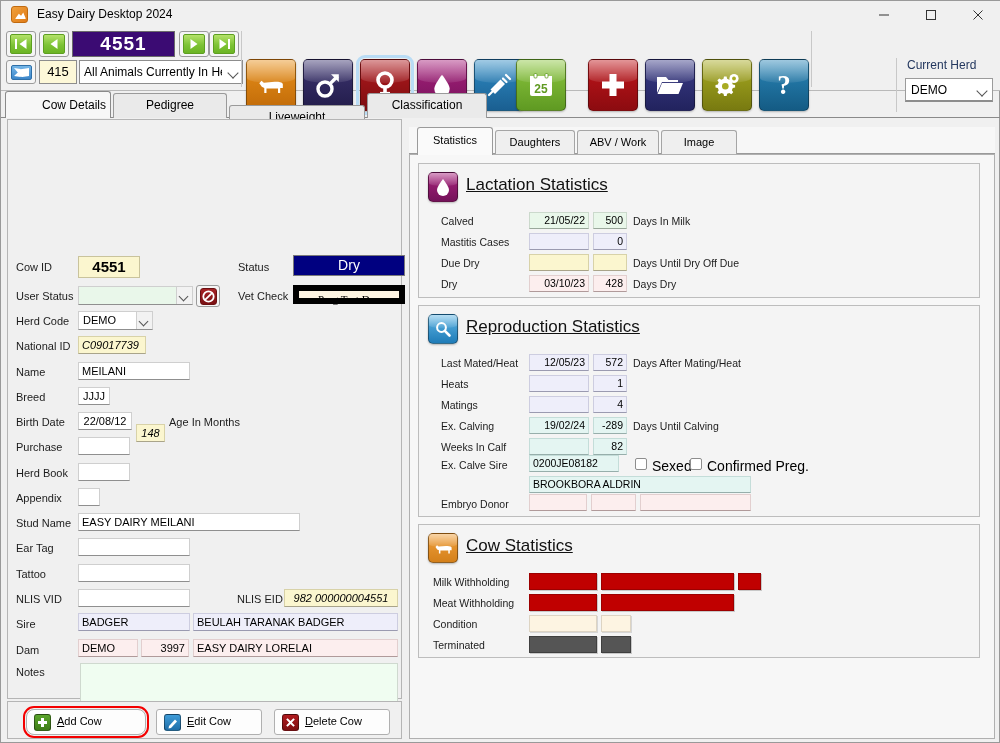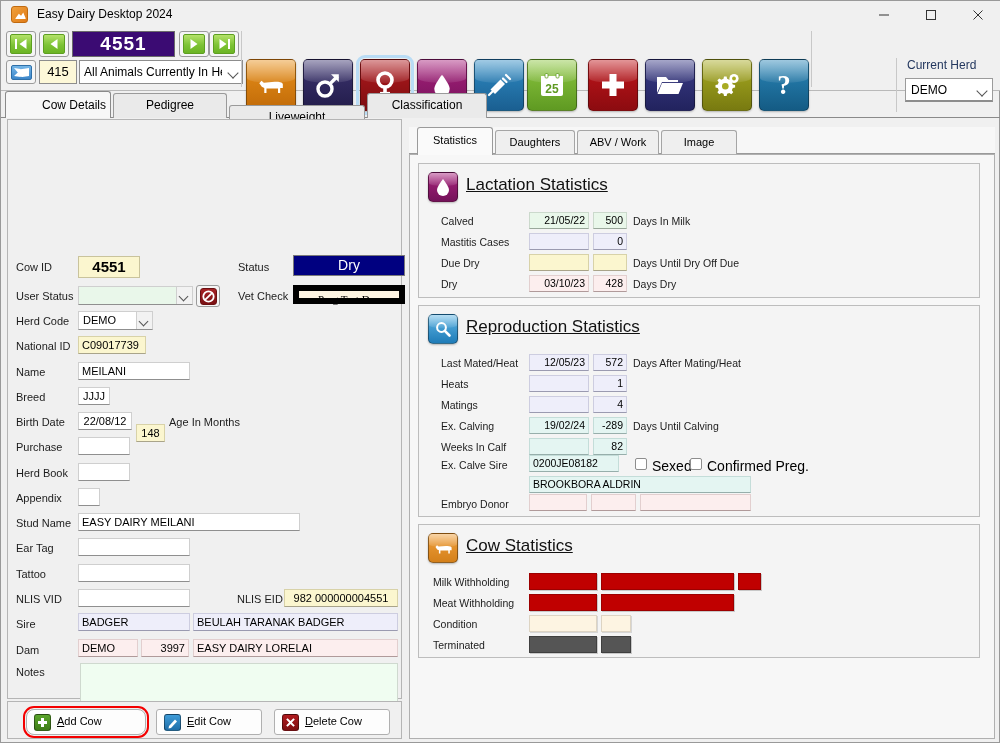--- a/index.html
+++ b/index.html
@@ -69,21 +69,21 @@
   .mtab{position:absolute;top:2px;height:25px;background:#eaeaea;border:1px solid #9a9a9a;border-bottom:none;
     box-sizing:border-box;text-align:center;line-height:23px;font-size:12px;border-radius:3px 3px 0 0;}
   .mtab.active{background:#f7f7f7;top:0;height:27px;line-height:26px;border-color:#8a8a8a;z-index:3;padding-left:32px;}
 
   
   .leftpanel{position:absolute;left:6px;top:118px;width:395px;height:580px;background:#f0f0f0;
     border:1px solid #b5b5b5;box-sizing:border-box;}
   .rowlbl{position:absolute;font-size:11px;color:#1c1c1c;}
   .fld{position:absolute;box-sizing:border-box;background:#fff;border:1px solid #cfcfcf;border-bottom:1px solid #8f8f8f;
     font-size:11px;padding:1px 3px;line-height:15px;height:18px;overflow:hidden;white-space:nowrap;}
-  .fld.yel{background:#fbf6cf;border:1px solid #d8d2a8;border-bottom:1px solid #a9a48a;}
+  .fld.yel{background:#fbf6cf;border:1px solid #d8d2a8;border-bottom:1px solid #a9a48a;font-style:italic;}
   .fld.grn{background:#e9f7ea;border:1px solid #cbd9cc;border-bottom:1px solid #9aa89b;}
   .fld.lil{background:#eeeefa;border:1px solid #cdcde0;border-bottom:1px solid #9a9ab0;}
   .fld.pink{background:#fceeee;border:1px solid #e2cfcf;border-bottom:1px solid #b09a9a;}
   .fld.cyan{background:#e4f5f2;border:1px solid #c4ddd9;border-bottom:1px solid #97aeab;}
   .fld.r{text-align:right;}
   .fld.c{text-align:center;}
   .cowid{position:absolute;left:70px;top:136px;width:62px;height:22px;background:#fbf6cf;border:1px solid #c9c39c;
     box-sizing:border-box;text-align:center;font-size:15px;font-weight:bold;line-height:20px;}
   .combo{position:absolute;box-sizing:border-box;border:1px solid #cfcfcf;border-bottom:1px solid #8f8f8f;height:19px;}
   .combo .txt{position:absolute;left:4px;top:2px;font-size:11px;}
@@ -239,21 +239,21 @@
             <svg width="28" height="28" viewBox="0 0 28 28">
               <g stroke="#fff" stroke-width="2.2" fill="none" stroke-linecap="round">
                 <line x1="21" y1="4" x2="25" y2="8"></line>
                 <line x1="18" y1="7.5" x2="21.5" y2="11"></line>
               </g>
               <path d="M6.5 22.5 L16.5 12.5 L21 17 L11 27 Z" transform="translate(-1,-4)" fill="#fff"></path>
               <line x1="4" y1="24" x2="8" y2="20" stroke="#fff" stroke-width="2.2" stroke-linecap="round"></line>
             </svg>
           </div>
         </div>
-        <div class="tbicon" style="left: 281px; background: linear-gradient(rgb(140, 198, 63) 0%, rgb(95, 154, 34) 100%); padding-left: 35px;">
+        <div class="tbicon" style="left: 270px; background: linear-gradient(rgb(140, 198, 63) 0%, rgb(95, 154, 34) 100%); padding-left: 35px;">
           <div class="gl"></div>
           <div class="sym">
             <svg width="26" height="26" viewBox="0 0 26 26">
               <rect x="2" y="4" width="22" height="20" rx="2" fill="#fff"></rect>
               <rect x="2" y="4" width="22" height="4.5" fill="#fff"></rect>
               <rect x="6" y="1.5" width="3" height="4.5" rx="1" fill="#fff" stroke="#5f9a22" stroke-width="0.8"></rect>
               <rect x="17" y="1.5" width="3" height="4.5" rx="1" fill="#fff" stroke="#5f9a22" stroke-width="0.8"></rect>
               <text x="13" y="21" font-family="Liberation Sans,sans-serif" font-size="12" font-weight="bold" fill="#5f9a22" text-anchor="middle">25</text>
             </svg>
           </div>

